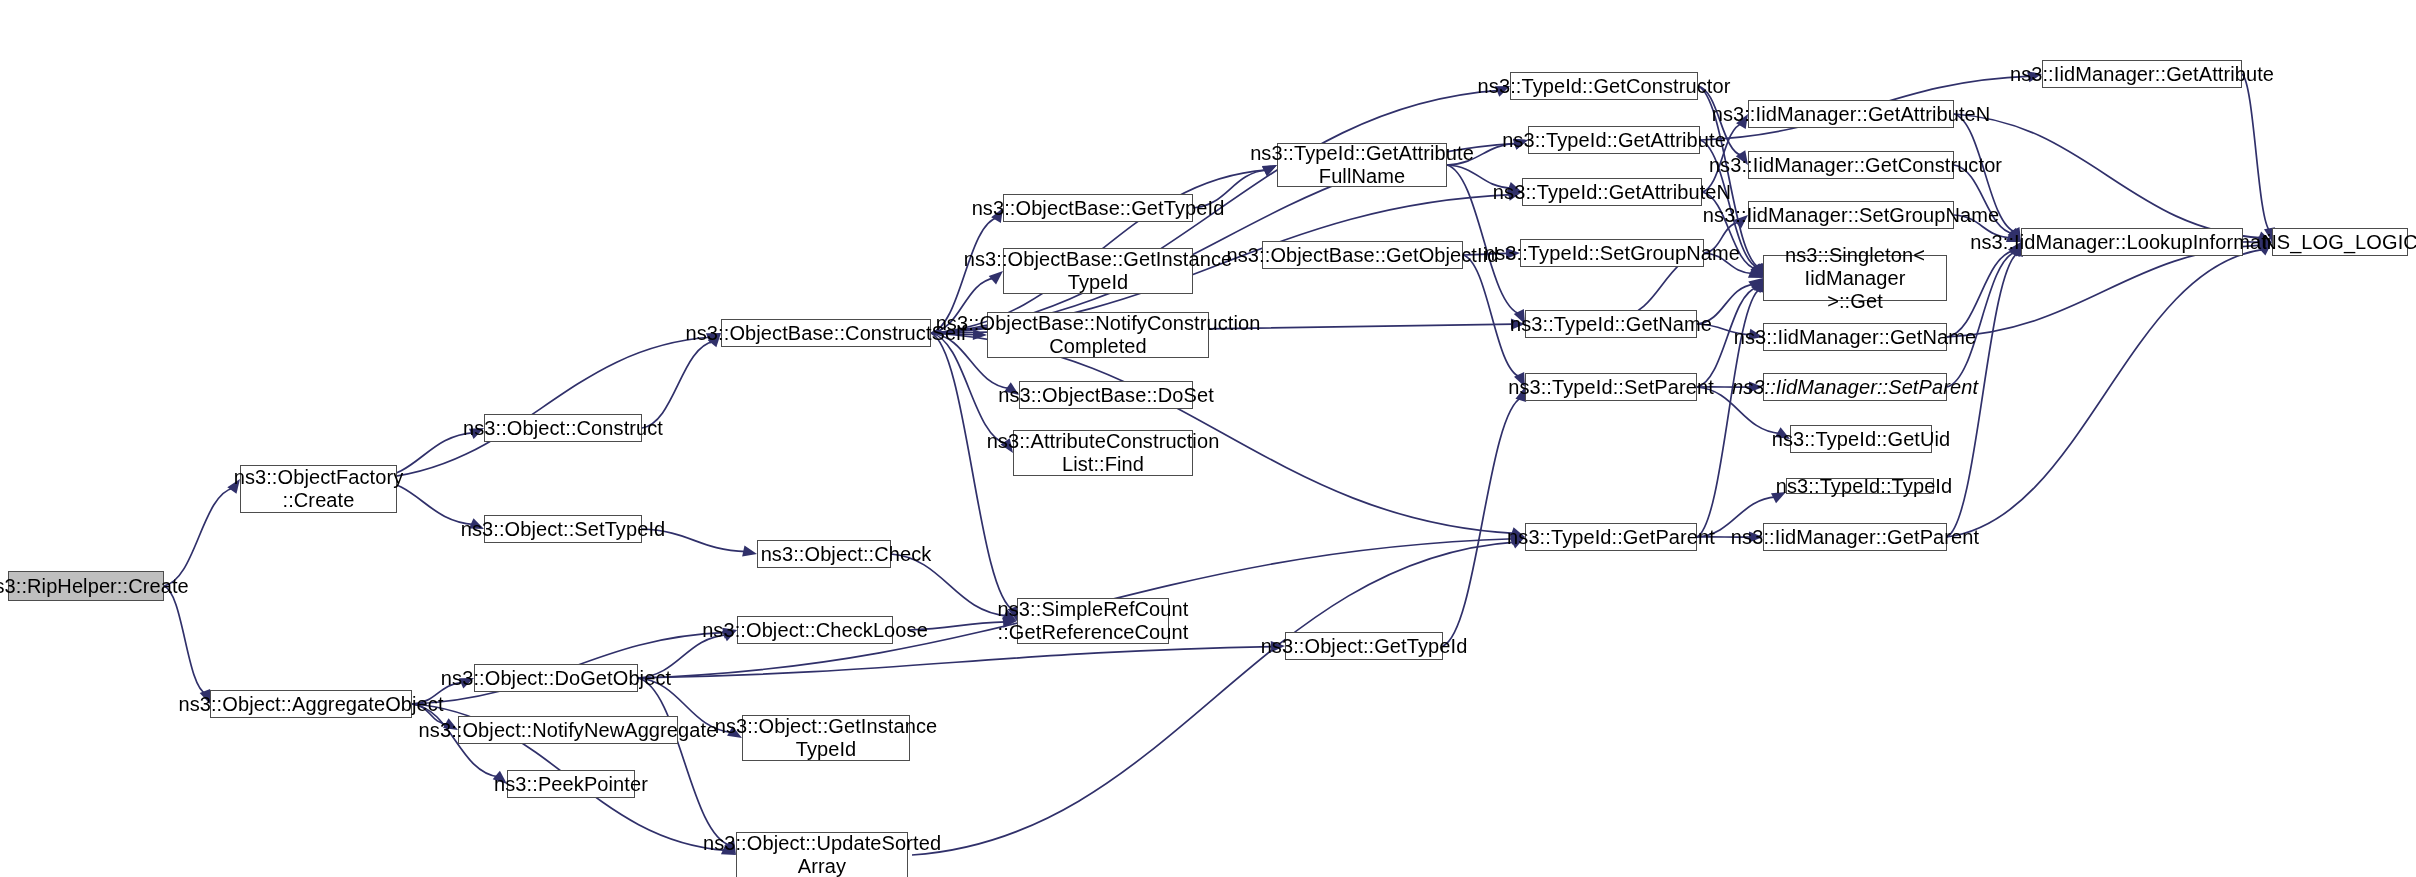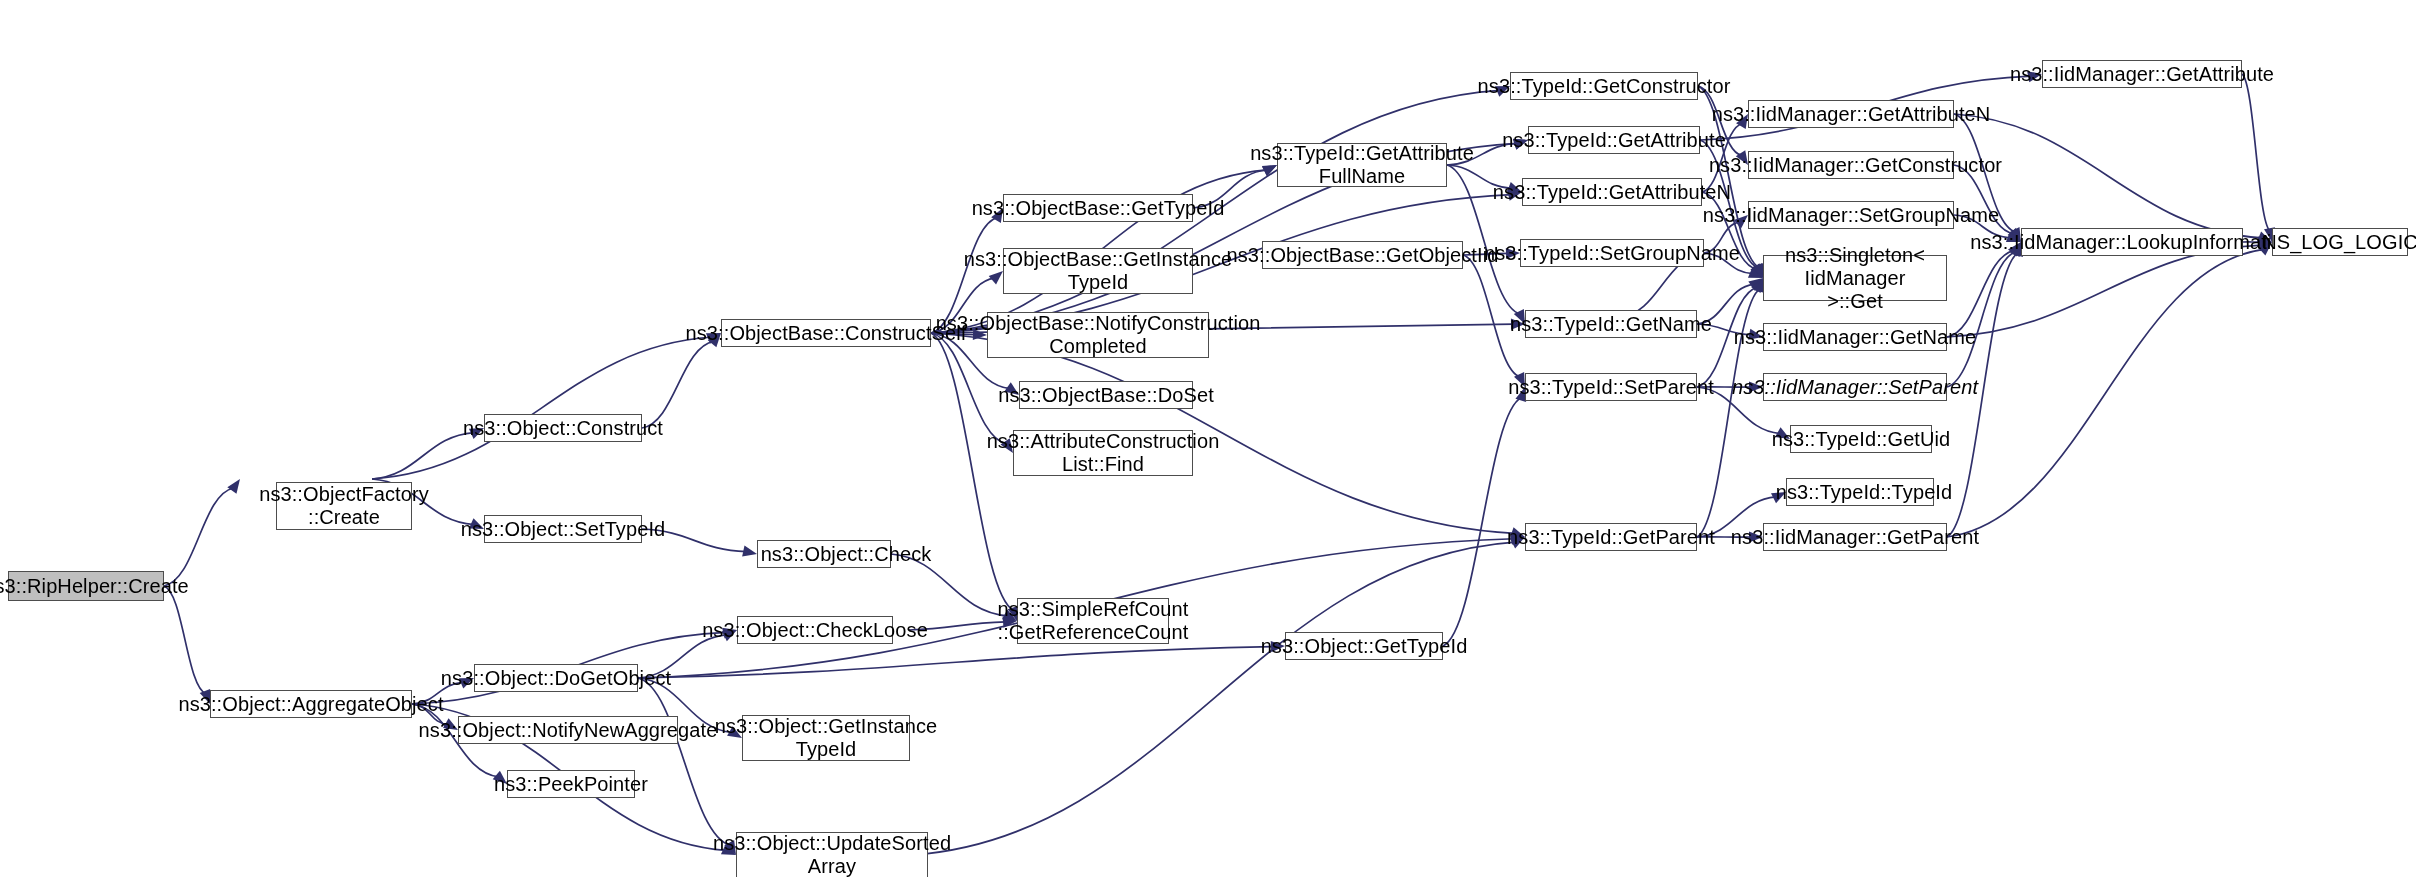--- a/index.html
+++ b/index.html
@@ -148,21 +148,21 @@
       <polygon points="736,855 724.3194393110201,845.4645659778352 734.1178243439559,840.0394714398257" fill="#30306a"></polygon>
       <path d="M 638 678 C 1010.54 665.81 1141.596400762912 550.9169081087141 1514.136400762912 538.726908108714" fill="none" stroke="#30306a" stroke-width="1.7"></path>
       <polygon points="1525,537 1512.0527541899605,544.7284426590626 1510.2944477519973,533.6673234358458" fill="#30306a"></polygon>
       <path d="M 1443 646 C 1477.44 631.345 1487.2398045868556 412.14195868298026 1521.6798045868557 397.4869586829803" fill="none" stroke="#30306a" stroke-width="1.7"></path>
       <polygon points="1525,387 1526.1131120764244,402.0373196250302 1515.4354814173898,398.65675702255595" fill="#30306a"></polygon>
       <path d="M 912 855 C 1169.46 837.5 1257.7756646674384 559.5653485085719 1515.2356646674384 542.0653485085719" fill="none" stroke="#30306a" stroke-width="1.7"></path>
       <polygon points="1525,537 1515.1513869992857,548.41774154385 1509.9939412451033,538.4758728416056" fill="#30306a"></polygon>
     </svg>
   <div id="nodes">
       <div class="node root" style="left: 8px; top: 571px; width: 156px; height: 30px;">ns3::RipHelper::Create</div>
-      <div class="node" style="left: 240px; top: 482px; width: 136px; height: 48px; margin-left: 36px;">ns3::ObjectFactory
+      <div class="node" style="left: 240px; top: 465px; width: 157px; height: 48px;">ns3::ObjectFactory
 ::Create</div>
       <div class="node" style="left: 484px; top: 414px; width: 158px; height: 28px;">ns3::Object::Construct</div>
       <div class="node" style="left: 484px; top: 515px; width: 158px; height: 28px; text-align: right;">ns3::Object::SetTypeId</div>
       <div class="node" style="left: 721px; top: 319px; width: 210px; height: 28px;">ns3::ObjectBase::ConstructSelf</div>
       <div class="node" style="left: 1003px; top: 194px; width: 190px; height: 28px;">ns3::ObjectBase::GetTypeId</div>
       <div class="node" style="left: 1003px; top: 248px; width: 190px; height: 46px;">ns3::ObjectBase::GetInstance
 TypeId</div>
       <div class="node" style="left: 987px; top: 312px; width: 222px; height: 46px;">ns3::ObjectBase::NotifyConstruction
 Completed</div>
       <div class="node" style="left: 1019px; top: 381px; width: 174px; height: 28px;">ns3::ObjectBase::DoSet</div>
@@ -179,32 +179,32 @@
       <div class="node" style="left: 1525px; top: 373px; width: 172px; height: 28px;">ns3::TypeId::SetParent</div>
       <div class="node" style="left: 1525px; top: 523px; width: 172px; height: 28px;">ns3::TypeId::GetParent</div>
       <div class="node" style="left: 1748px; top: 100px; width: 206px; height: 28px;">ns3::IidManager::GetAttributeN</div>
       <div class="node" style="left: 1748px; top: 151px; width: 206px; height: 28px; padding-left: 13px;">ns3::IidManager::GetConstructor</div>
       <div class="node" style="left: 1748px; top: 201px; width: 206px; height: 28px;">ns3::IidManager::SetGroupName</div>
       <div class="node" style="left: 1763px; top: 255px; width: 184px; height: 46px;">ns3::Singleton&lt; IidManager
 &gt;::Get</div>
       <div class="node" style="left: 1763px; top: 323px; width: 184px; height: 28px;">ns3::IidManager::GetName</div>
       <div class="node" style="left: 1763px; top: 373px; width: 184px; height: 28px; font-style: italic;">ns3::IidManager::SetParent</div>
       <div class="node" style="left: 1790px; top: 425px; width: 142px; height: 28px;">ns3::TypeId::GetUid</div>
-      <div class="node" style="left: 1786px; top: 478px; width: 148px; height: 28px; padding-left: 12px;">ns3::TypeId::TypeId</div>
+      <div class="node" style="left: 1786px; top: 478px; width: 148px; height: 16px; padding-left: 12px;">ns3::TypeId::TypeId</div>
       <div class="node" style="left: 1763px; top: 523px; width: 184px; height: 28px;">ns3::IidManager::GetParent</div>
       <div class="node" style="left: 2042px; top: 60px; width: 200px; height: 28px;">ns3::IidManager::GetAttribute</div>
       <div class="node" style="left: 2021px; top: 228px; width: 222px; height: 28px;">ns3::IidManager::LookupInformation</div>
       <div class="node" style="left: 2272px; top: 228px; width: 136px; height: 28px;">NS_LOG_LOGIC</div>
       <div class="node" style="left: 757px; top: 540px; width: 134px; height: 28px; padding-left: 48px;">ns3::Object::Check</div>
       <div class="node" style="left: 737px; top: 616px; width: 156px; height: 28px;">ns3::Object::CheckLoose</div>
       <div class="node" style="left: 1017px; top: 598px; width: 152px; height: 46px;">ns3::SimpleRefCount
 ::GetReferenceCount</div>
       <div class="node" style="left: 210px; top: 690px; width: 202px; height: 28px;">ns3::Object::AggregateObject</div>
       <div class="node" style="left: 474px; top: 664px; width: 164px; height: 28px;">ns3::Object::DoGetObject</div>
       <div class="node" style="left: 458px; top: 716px; width: 220px; height: 28px;">ns3::Object::NotifyNewAggregate</div>
       <div class="node" style="left: 742px; top: 715px; width: 168px; height: 46px;">ns3::Object::GetInstance
 TypeId</div>
       <div class="node" style="left: 507px; top: 770px; width: 128px; height: 28px;">ns3::PeekPointer</div>
       <div class="node" style="left: 1285px; top: 632px; width: 158px; height: 28px;">ns3::Object::GetTypeId</div>
-      <div class="node" style="left: 736px; top: 832px; width: 192px; height: 46px;">ns3::Object::UpdateSorted
+      <div class="node" style="left: 736px; top: 832px; width: 172px; height: 46px;">ns3::Object::UpdateSorted
 Array</div>
     </div>
 </div>
 
 </body></html>

